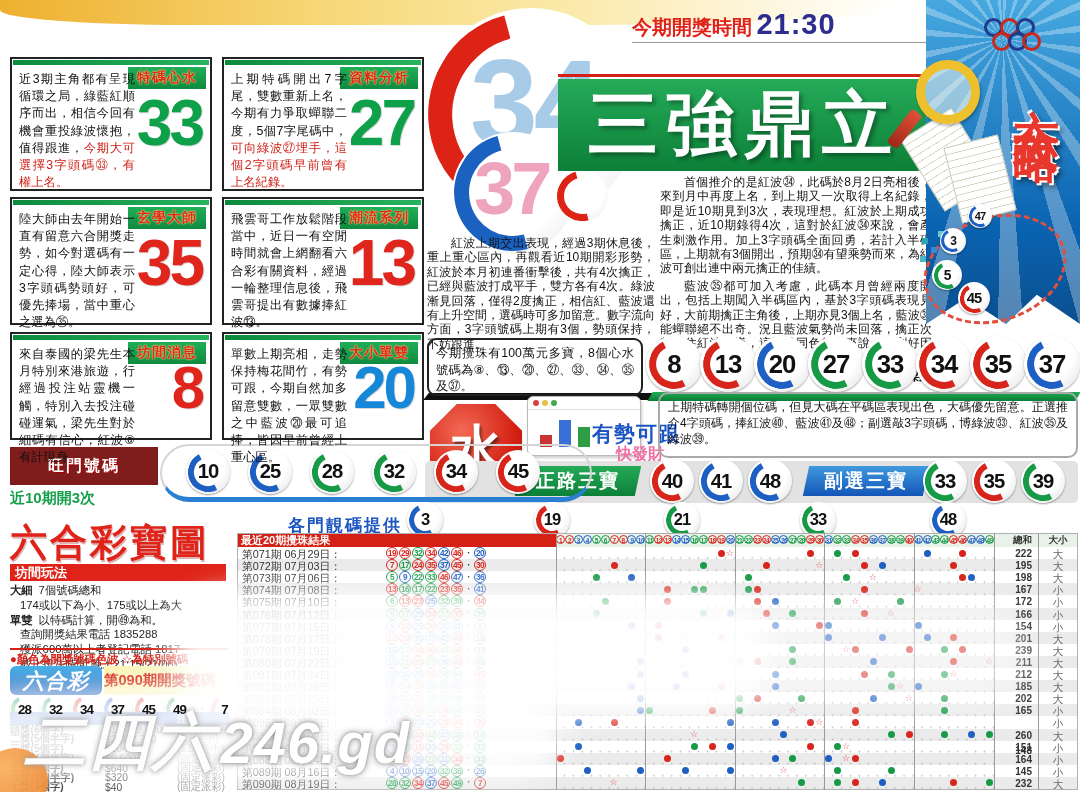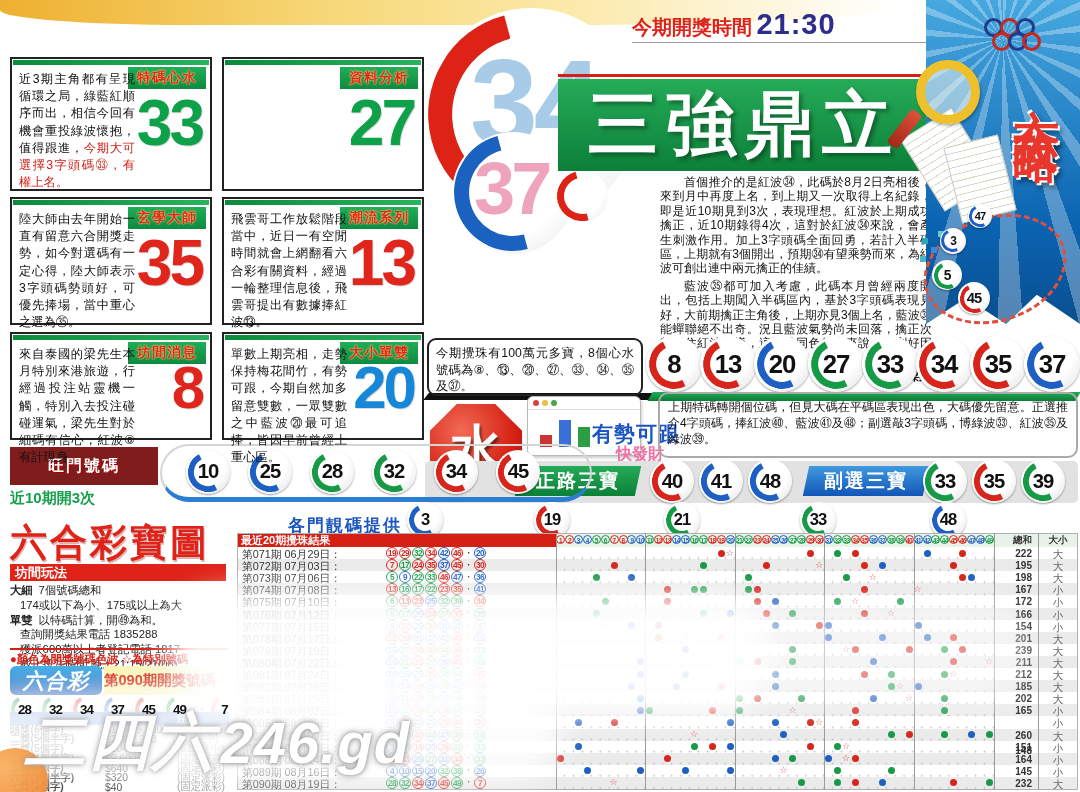--- a/index.html
+++ b/index.html
@@ -181,20 +181,23 @@
 
   <div id="hd1" class="abs">
     <span class="hd-lab">今期開獎時間</span>
     <span class="hd-val">21:30</span>
   </div>
   <div id="red-rule" class="abs"></div>
   <div id="banner" class="abs">
     <span>三強鼎立</span>
   </div>
 
+  <div class="art" style="left:427px;top:236px;width:228px">
+    <p>紅波上期交出表現，經過3期休息後，重上重心區內，再觀看近10期開彩形勢，紅波於本月初連番衝擊後，共有4次擒正，已經與藍波打成平手，雙方各有4次。綠波漸見回落，僅得2度擒正，相信紅、藍波還有上升空間，選碼時可多加留意。數字流向方面，3字頭號碼上期有3個，勢頭保持，不妨跟進。</p>
+  </div>
   <div class="art" style="left:660px;top:175px;width:272px">
     <p>首個推介的是紅波㉞，此碼於8月2日亮相後，來到月中再度上名，到上期又一次取得上名紀錄，即是近10期見到3次，表現理想。紅波於上期成功擒正，近10期錄得4次，這對於紅波㉞來說，會產生刺激作用。加上3字頭碼全面回勇，若計入半碼區，上期就有3個開出，預期㉞有望乘勢而來，為紅波可創出連中兩元擒正的佳績。</p>
     <p>藍波㉟都可加入考慮，此碼本月曾經兩度開出，包括上期闖入半碼區內，基於3字頭碼表現見好，大前期擒正主角後，上期亦見3個上名，藍波㉟能蟬聯絕不出奇。況且藍波氣勢尚未回落，擒正次數拍住紅波一樣，這對於同色的㉟來說，屬利好因素。</p>
     <p id="author">高樑鈞</p>
   </div>
 
   <div id="picks-swoosh" class="abs"></div>
   <div id="picks-bar" class="abs"></div>
   <div id="picks-box" class="abs">
     <span>今期攪珠有100萬元多寶，8個心水號碼為⑧、⑬、⑳、㉗、㉝、㉞、㉟及㊲。</span>
@@ -940,20 +943,21 @@
 <div class="panel" style="left: 10px; top: 57px; height: 134px;">
       <div class="panel-top"></div>
     <div class="panel-tab">特碼心水</div>
     <div class="panel-num" style="color:#0fa04a;">33</div>
     <p class="panel-text">近3期主角都有呈現循環之局，綠藍紅順序而出，相信今回有機會重投綠波懷抱，值得跟進，<span class="rd">今期大可選擇3字頭碼㉝，有權上名。</span></p>
     </div>
     <div class="panel" style="left: 222px; top: 57px; height: 134px;">
       <div class="panel-top"></div>
     <div class="panel-tab">資料分析</div>
     <div class="panel-num" style="color:#0fa04a;">27</div>
+    <p class="panel-text">上期特碼開出7字尾，雙數重新上名，今期有力爭取蟬聯二度，5個7字尾碼中，<span class="rd">可向綠波㉗埋手，這個2字頭碼早前曾有上名紀錄。</span></p>
     </div>
     <div class="panel" style="left: 10px; top: 197px; height: 128px;">
       <div class="panel-top"></div>
     <div class="panel-tab">玄學大師</div>
     <div class="panel-num" style="color:#e0251d;">35</div>
     <p class="panel-text">陸大師由去年開始一直有留意六合開獎走勢，如今對選碼有一定心得，陸大師表示3字頭碼勢頭好，可優先捧場，當中重心之選為㉟。<span class="rd"></span></p>
     </div>
     <div class="panel" style="left: 222px; top: 197px; height: 128px;">
       <div class="panel-top"></div>
     <div class="panel-tab">潮流系列</div>

